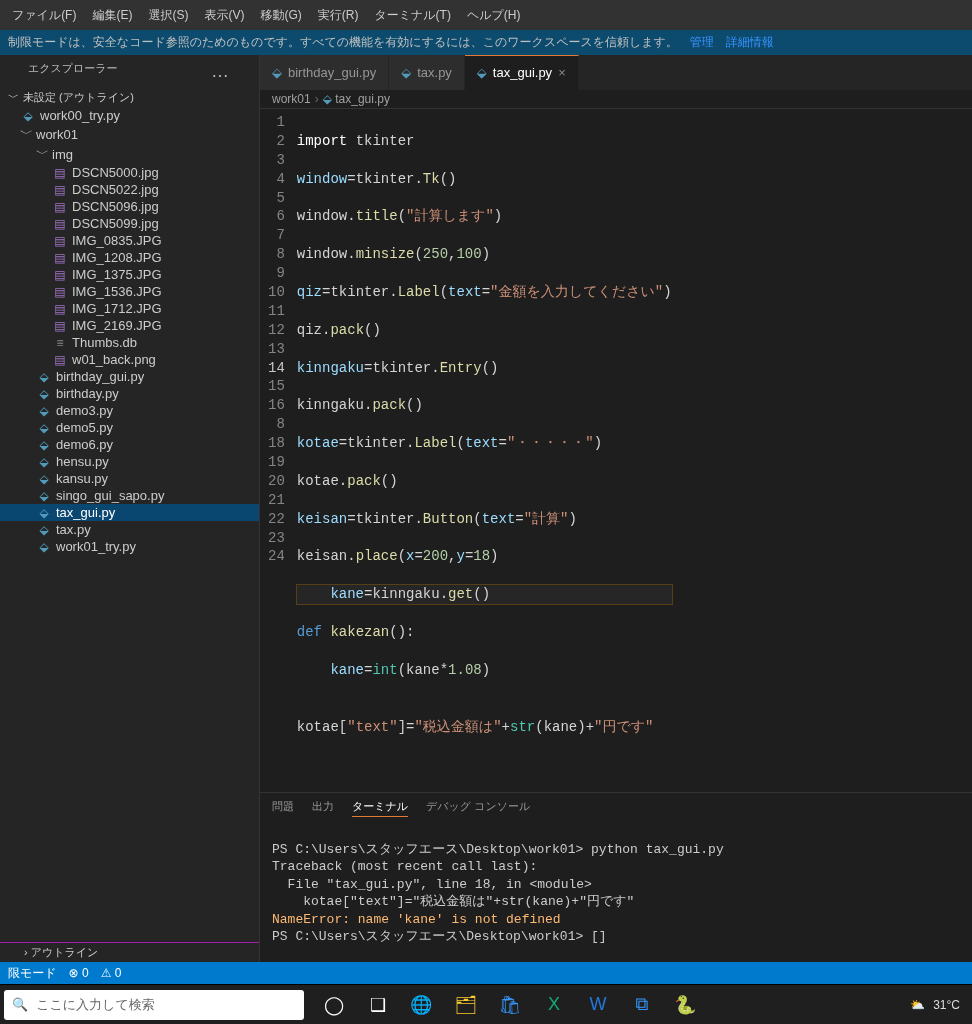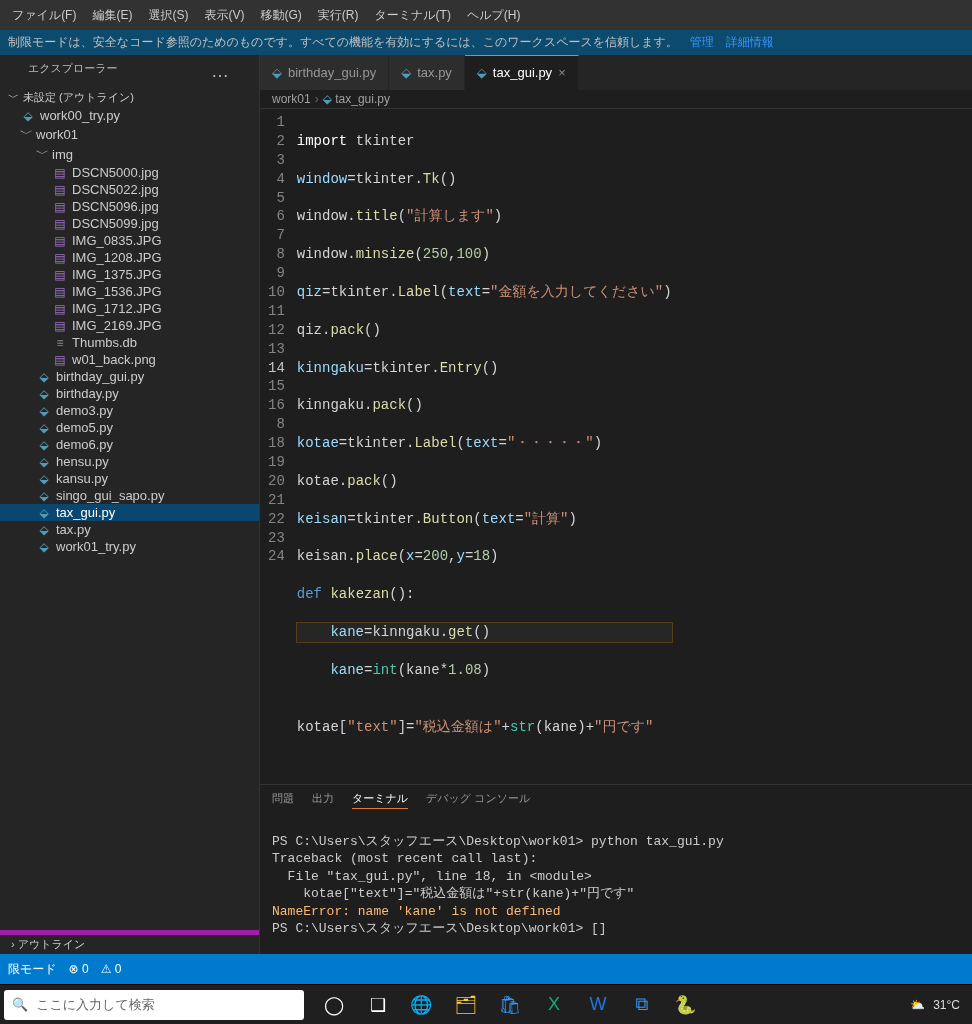--- a/index.html
+++ b/index.html
@@ -78,24 +78,24 @@
 .tree-item.selected { background: #094771; color: #fff; }
 .tree-item .chev { width: 12px; display:inline-block; color:#aaa; }
 .tree-item .ficon { width: 16px; text-align:center; font-size:12px; }
 .ficon.py { color:#519aba; }
 .ficon.img { color:#a074c4; }
 .ficon.db { color:#888; }
 .indent1 { padding-left: 20px; }
 .indent2 { padding-left: 36px; }
 .indent3 { padding-left: 52px; }
 .outline {
-  padding: 2px 11px;
+  padding: 2px 24px;
   font-size: 11px;
   color: #cccccc;
-  border-top: 5px solid #a21caf;
+  border-top: 1px solid #a21caf;
 }
 .editor-area {
   flex: 1;
   display: flex;
   flex-direction: column;
   min-width: 0;
 }
 .tabs {
   display: flex;
   background: #252526;
@@ -178,21 +178,21 @@
   font-size: 13px;
   padding: 2px 12px;
   white-space: pre-wrap;
   color: #cccccc;
   line-height: 1.35;
 }
 .terminal .prompt { color: #cccccc; margin-top: 16px; }
 .terminal .err { color: #fdba74; }
 
 .statusbar {
-  height: 30px;
+  height: 22px;
   background: #007acc;
   color: #fff;
   display: flex;
   align-items: center;
   font-size: 12px;
   padding: 0 8px;
   gap: 12px;
 }
 .statusbar .sitem { display: inline-flex; align-items: center; gap: 4px; }
 
@@ -421,22 +421,22 @@
 <span class="line"><span class="plain">window.</span><span class="fn">title</span><span class="plain">(</span><span class="str">"計算します"</span><span class="plain">)</span></span>
 <span class="line"><span class="plain">window.</span><span class="fn">minsize</span><span class="plain">(</span><span class="num">250</span><span class="plain">,</span><span class="num">100</span><span class="plain">)</span></span>
 <span class="line"><span class="ident">qiz</span><span class="plain">=tkinter.</span><span class="fn">Label</span><span class="plain">(</span><span class="ident">text</span><span class="plain">=</span><span class="str">"金額を入力してください"</span><span class="plain">)</span></span>
 <span class="line"><span class="plain">qiz.</span><span class="fn">pack</span><span class="plain">()</span></span>
 <span class="line"><span class="ident">kinngaku</span><span class="plain">=tkinter.</span><span class="fn">Entry</span><span class="plain">()</span></span>
 <span class="line"><span class="plain">kinngaku.</span><span class="fn">pack</span><span class="plain">()</span></span>
 <span class="line"><span class="ident">kotae</span><span class="plain">=tkinter.</span><span class="fn">Label</span><span class="plain">(</span><span class="ident">text</span><span class="plain">=</span><span class="str">"・・・・・"</span><span class="plain">)</span></span>
 <span class="line"><span class="plain">kotae.</span><span class="fn">pack</span><span class="plain">()</span></span>
 <span class="line"><span class="ident">keisan</span><span class="plain">=tkinter.</span><span class="fn">Button</span><span class="plain">(</span><span class="ident">text</span><span class="plain">=</span><span class="str">"計算"</span><span class="plain">)</span></span>
 <span class="line"><span class="plain">keisan.</span><span class="fn">place</span><span class="plain">(</span><span class="ident">x</span><span class="plain">=</span><span class="num">200</span><span class="plain">,</span><span class="ident">y</span><span class="plain">=</span><span class="num">18</span><span class="plain">)</span></span>
+<span class="line hl"><span class="ident">    kane</span><span class="plain">=kinngaku.</span><span class="fn">get</span><span class="plain">()</span></span>
 <span class="line"><span class="def">def</span><span class="plain"> </span><span class="fn">kakezan</span><span class="plain">():</span></span>
-<span class="line hl"><span class="ident">    kane</span><span class="plain">=kinngaku.</span><span class="fn">get</span><span class="plain">()</span></span>
 <span class="line"><span class="ident">    kane</span><span class="plain">=</span><span class="builtin">int</span><span class="plain">(kane*</span><span class="num">1.08</span><span class="plain">)</span></span>
 <span class="line"><span class="plain"></span></span>
 <span class="line"><span class="plain">kotae[</span><span class="str">"text"</span><span class="plain">]=</span><span class="str">"税込金額は"</span><span class="plain">+</span><span class="builtin">str</span><span class="plain">(kane)+</span><span class="str">"円です"</span></span>
 
 <span class="line"><span class="plain"></span></span>
 <span class="line"><span class="plain"></span></span>
 <span class="line"><span class="plain"></span></span>
 
 <span class="line"><span class="plain"></span></span>
       </div>

